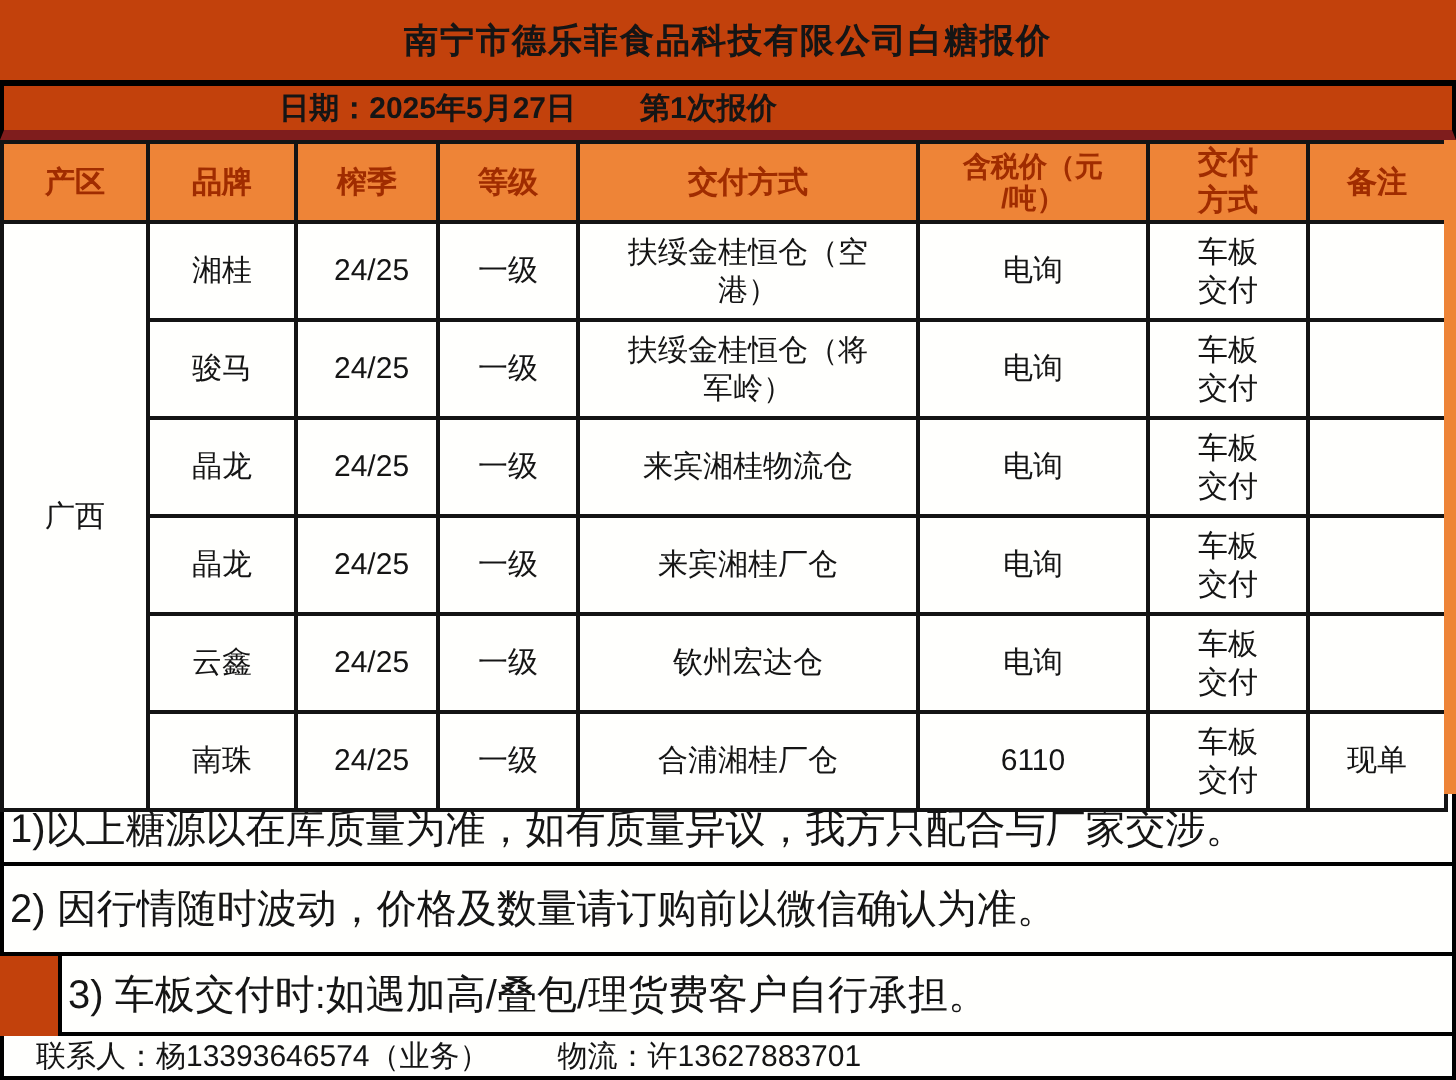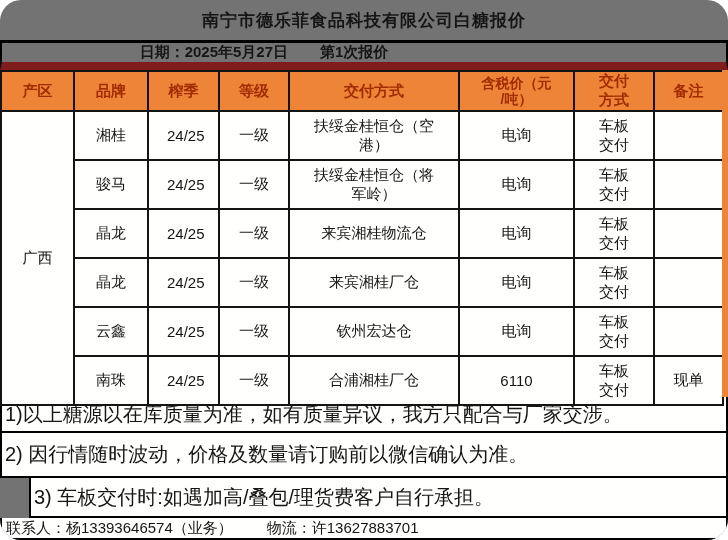--- a/index.html
+++ b/index.html
@@ -1,31 +1,31 @@
 <!DOCTYPE html>
 <html><head>
 <meta charset="utf-8">
 <style>
   * { margin:0; padding:0; box-sizing:border-box; }
   html,body { background:#ffffff; }
   body { font-family:"Liberation Sans", sans-serif; }
   .sheet {
     position:relative; width:728px; height:540px;
-    background:#737373; color:#151515; overflow:hidden;border-radius:21px;
+    background:#c2410c; color:#151515; overflow:hidden;
   }
   
   .title-row {
     height:43px; display:flex; align-items:center; justify-content:center;
     font-size:17px; font-weight:bold; letter-spacing:1px;
     border-bottom:3px solid #000;
   }
   
   .date-row {
     height:27px;
-    border-left:2px solid #000; border-right:2px solid #000; border-bottom:8px solid #7f1d1d;
+    border-left:2px solid #000; border-right:2px solid #000; border-bottom:5px solid #7f1d1d;
     display:flex; align-items:center; justify-content:center;
     font-size:15px; font-weight:bold;
   }
   .date-inner { position:relative; left:-100px; display:flex; }
   .date-inner .gap { width:32px; }
   
   .table-wrap { position:relative; width:728px; height:327px; }
   .orange-strip {
     position:absolute; top:0; right:0; width:6px; height:100%;
   }
@@ -43,21 +43,21 @@
   .note-row {
     border-left:2px solid #000; border-right:2px solid #000; border-bottom:2px solid #000;
     display:flex; align-items:center; padding-left:3px; font-size:20px; background:#fffffd;
   }
   .note-1 { height:36px; }
   .note-2 { height:45px; }
   .note-3 { height:40px;margin-left:29px; }
   .contact-row {
     height:22px;
     border-left:2px solid #000; border-right:2px solid #000; border-bottom:2px solid #000;
-    display:flex; align-items:center; padding-left:4px; font-size:15px; background:#fffffd;
+    display:flex; align-items:center; padding-left:16px; font-size:15px; background:#fffffd;
   }
   .contact-row .spacer { width:34px; }
 </style>
 </head>
 <body>
 
 <div class="sheet">
 
   <div class="title-row">南宁市德乐菲食品科技有限公司白糖报价</div>
 

